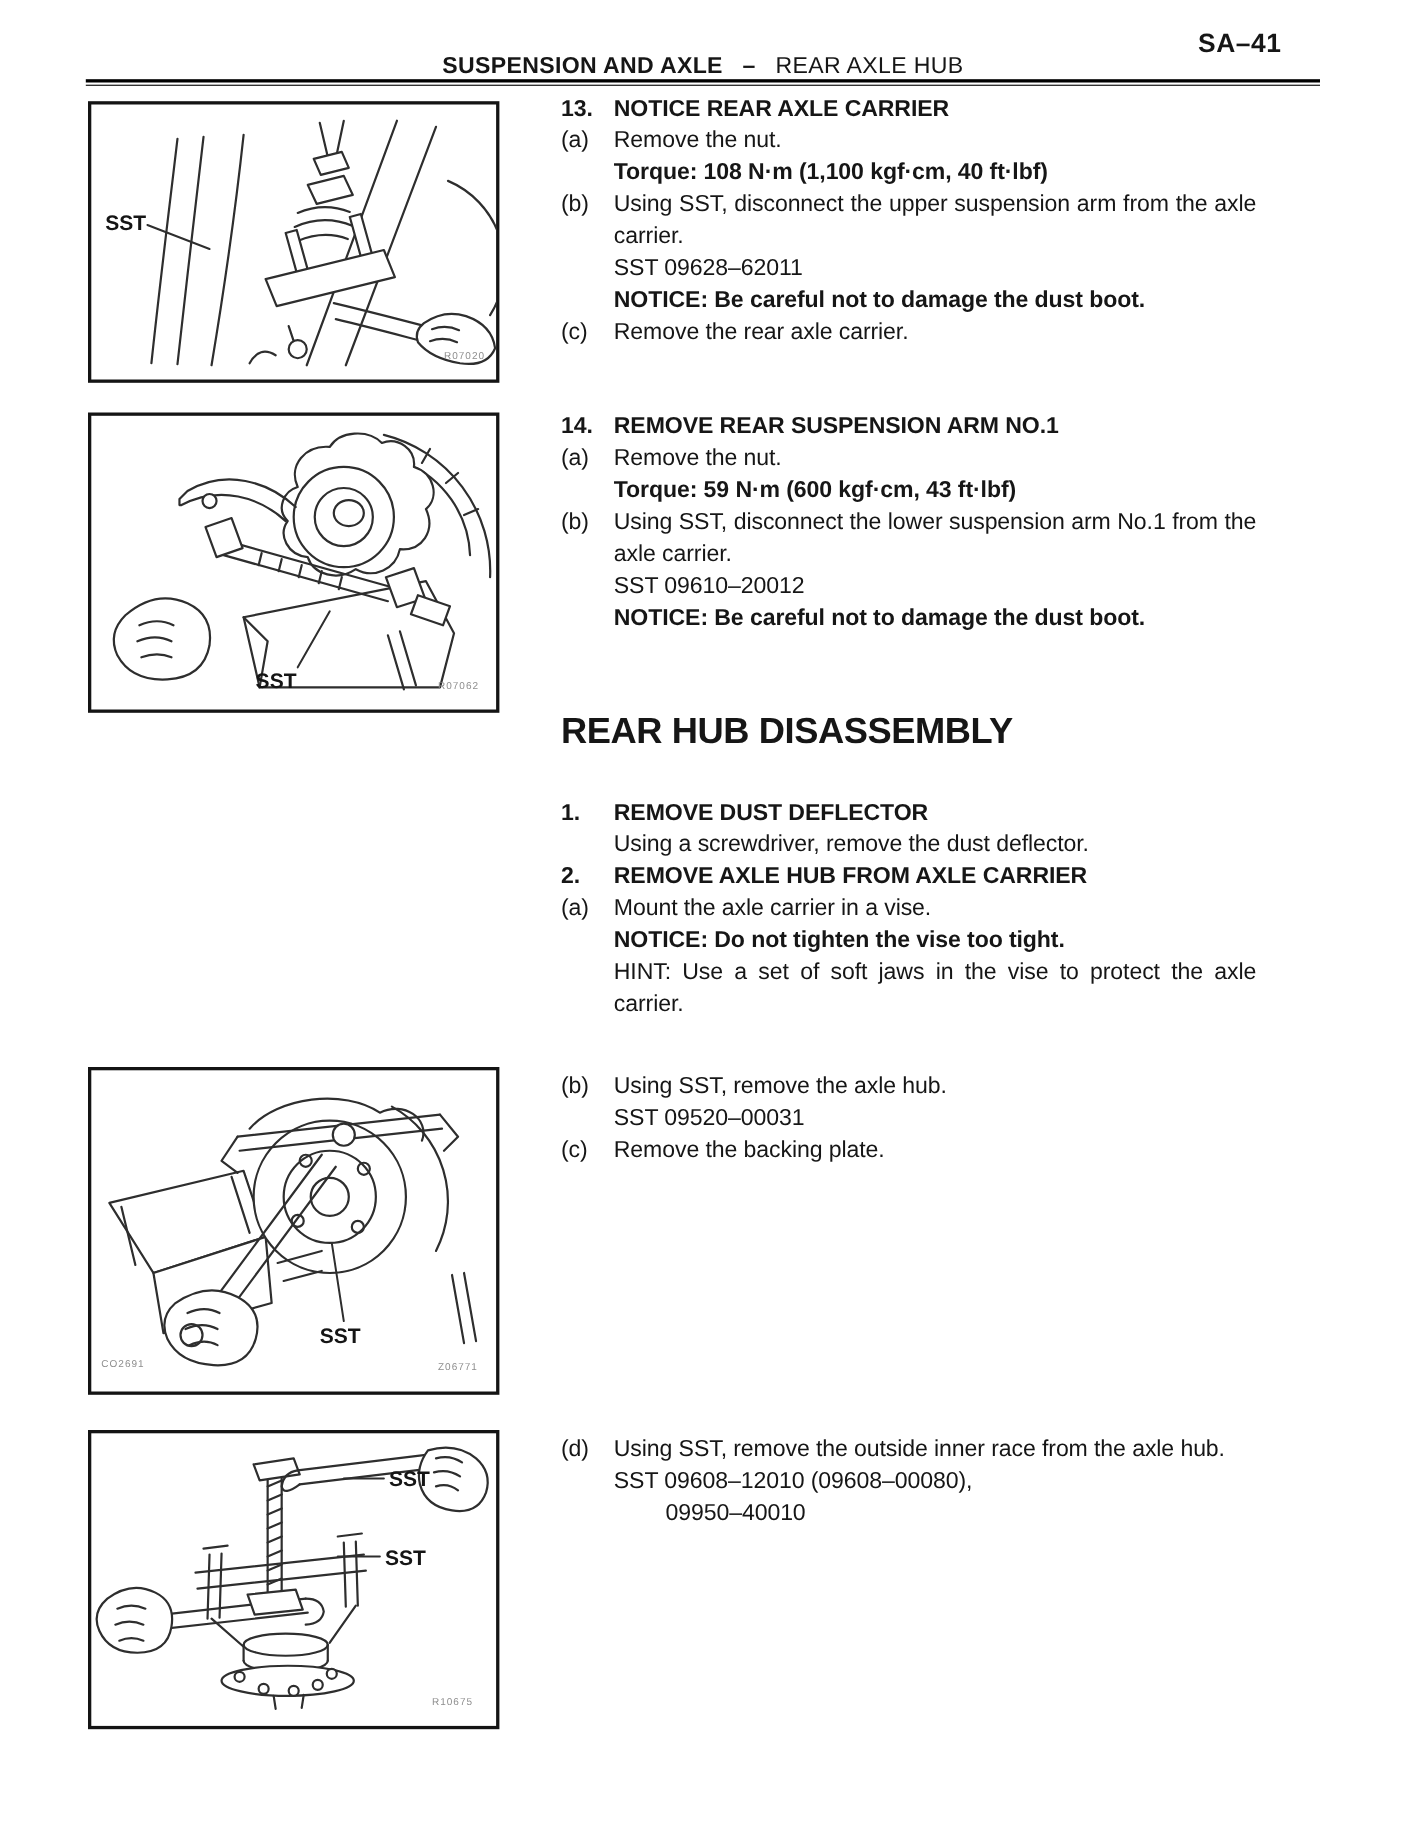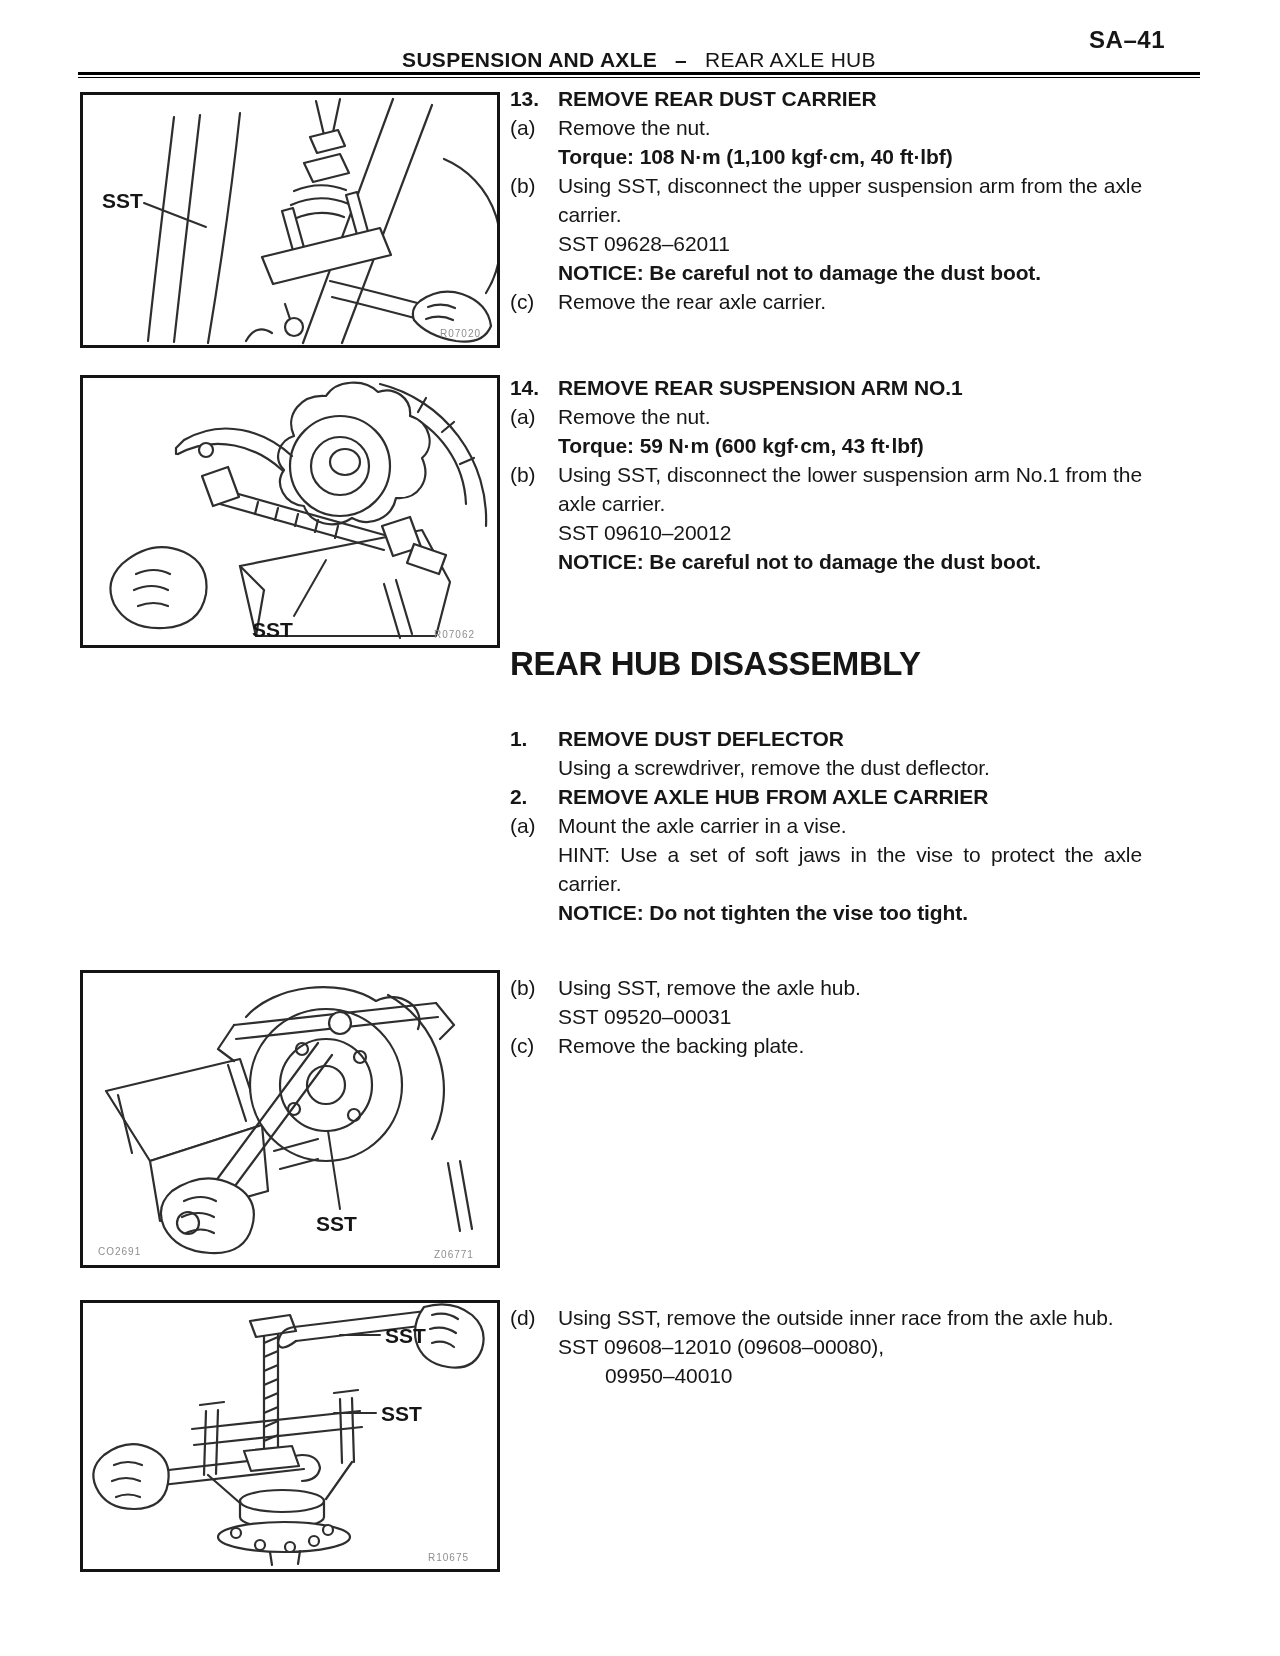--- a/index.html
+++ b/index.html
@@ -8,21 +8,21 @@
     font-family:"Liberation Sans", sans-serif;color:#161616;overflow:hidden;
   }
   
   .pagenum{position:absolute;top:26px;right:115px;font-size:24px;font-weight:bold;letter-spacing:.5px;}
   .header{position:absolute;top:48px;left:78px;width:1122px;text-align:center;font-size:21px;letter-spacing:.3px;}
   .header .hb{font-weight:bold;}
   .header .hd{padding:0 18px;font-weight:bold;}
   .header .hr2{font-weight:normal;}
   .rule{position:absolute;top:72px;left:78px;width:1122px;height:2px;border-top:3px solid #000;border-bottom:1px solid #000;}
   
-  .figbox{position:absolute;left:80px;width:420px;border:3px solid #141414;box-sizing:border-box;background:#fff;}
+  .figbox{position:absolute;left:80px;width:374px;border:3px solid #141414;box-sizing:border-box;background:#fff;}
   #fig1{top:92px;height:256px;}
   #fig2{top:375px;height:273px;}
   #fig3{top:970px;height:298px;}
   #fig4{top:1300px;height:272px;}
   .figbox svg{display:block;width:100%;height:100%;}
   .sstlabel{font:bold 21px "Liberation Sans",sans-serif;fill:#151515;}
   .figcode{font:10px "Liberation Sans",sans-serif;fill:#8e8e8e;letter-spacing:1px;}
   
   .block{position:absolute;left:510px;width:632px;font-size:21px;line-height:29px;letter-spacing:-0.1px;}
   .row{display:flex;align-items:flex-start;}
@@ -170,21 +170,21 @@
     </g>
     <text class="sstlabel" x="297" y="40">SST</text>
     <text class="sstlabel" x="293" y="118">SST</text>
     <text class="figcode" x="340" y="258">R10675</text>
   </svg>
 </div>
 
 <div class="block" id="block13">
   <div class="row b">
     <span class="m">13.</span>
-    <span class="t">REMOVE REAR DUST CARRIER</span>
+    <span class="t">NOTICE REAR AXLE CARRIER</span>
   </div>
   <div class="row">
     <span class="m">(a)</span>
     <span class="t">Remove the nut.</span>
   </div>
   <div class="row b">
     <span class="m"></span>
     <span class="t">Torque: 108 N·m (1,100 kgf·cm, 40 ft·lbf)</span>
   </div>
   <div class="row">
@@ -244,27 +244,27 @@
     <span class="t">Using a screwdriver, remove the dust deflector.</span>
   </div>
   <div class="row b">
     <span class="m">2.</span>
     <span class="t">REMOVE AXLE HUB FROM AXLE CARRIER</span>
   </div>
   <div class="row">
     <span class="m">(a)</span>
     <span class="t">Mount the axle carrier in a vise.</span>
   </div>
+  <div class="row b">
+    <span class="m"></span>
+    <span class="t">NOTICE: Do not tighten the vise too tight.</span>
+  </div>
   <div class="row">
     <span class="m"></span>
     <span class="t j">HINT: Use a set of soft jaws in the vise to protect the axle carrier.</span>
-  </div>
-  <div class="row b">
-    <span class="m"></span>
-    <span class="t">NOTICE: Do not tighten the vise too tight.</span>
   </div>
 </div>
 
 <div class="block" id="blockHub">
   <div class="row">
     <span class="m">(b)</span>
     <span class="t">Using SST, remove the axle hub.</span>
   </div>
   <div class="row">
     <span class="m"></span>

